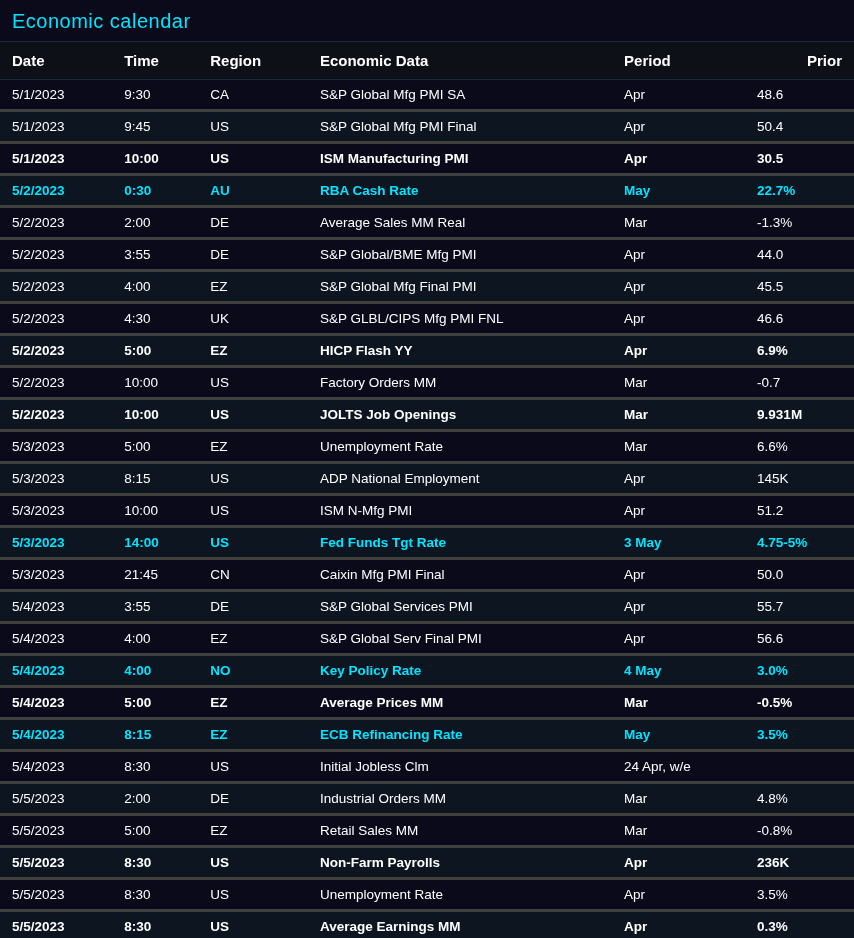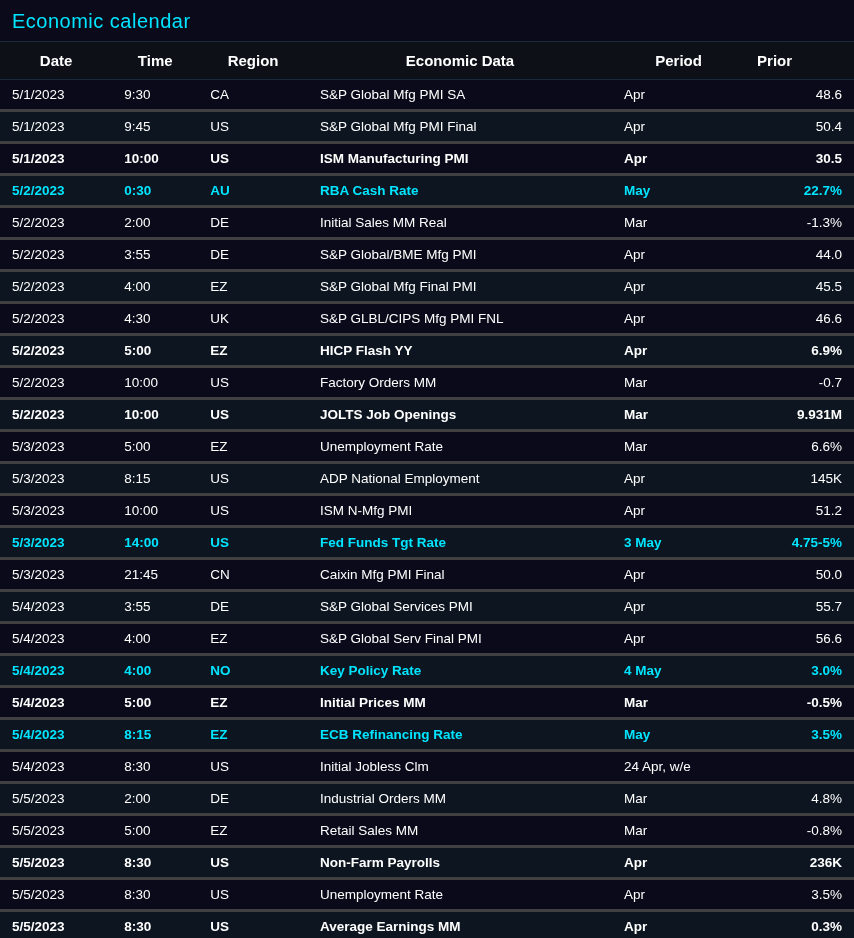--- a/index.html
+++ b/index.html
@@ -32,28 +32,28 @@
     }
 
     .header-row {
       background-color: #0d1117;
       border-top: 1px solid #1a2a3a;
       border-bottom: 1px solid #1a2a3a;
     }
 
     .header-row th {
       padding: 10px 12px;
-      text-align: center;
+      text-align: left;
       font-weight: bold;
       font-size: 15px;
       color: #ffffff;
     }
 
     .header-row th.right {
-      text-align: left;
+      text-align: right;
     }
 
     tr.data-row {
       border-bottom: 3px solid #404040;
     }
 
     tr.data-row td {
       padding: 7px 12px;
       color: #ffffff;
       font-size: 13.5px;
@@ -67,21 +67,20 @@
     tr.data-row.bold-row td {
       font-weight: bold;
       color: #ffffff;
     }
 
     tr.data-row.alt-bg {
       background-color: #0d1520;
     }
 
     td.prior {
-      text-align: right;
     }
 
     td.period {
       text-align: left;
       margin-top: 12px;
     }
   </style>
 </head>
 <body>
 
@@ -128,21 +127,21 @@
         <td>0:30</td>
         <td>AU</td>
         <td>RBA Cash Rate</td>
         <td class="period">May</td>
         <td class="prior">22.7%</td>
       </tr>
       <tr class="data-row">
         <td>5/2/2023</td>
         <td>2:00</td>
         <td>DE</td>
-        <td>Initial Sales MM Real</td>
+        <td>Average Sales MM Real</td>
         <td class="period">Mar</td>
         <td class="prior">-1.3%</td>
       </tr>
       <tr class="data-row">
         <td>5/2/2023</td>
         <td>3:55</td>
         <td>DE</td>
         <td>S&amp;P Global/BME Mfg PMI</td>
         <td class="period">Apr</td>
         <td class="prior">44.0</td>
@@ -248,21 +247,21 @@
         <td>4:00</td>
         <td>NO</td>
         <td>Key Policy Rate</td>
         <td class="period">4 May</td>
         <td class="prior">3.0%</td>
       </tr>
       <tr class="data-row bold-row">
         <td>5/4/2023</td>
         <td>5:00</td>
         <td>EZ</td>
-        <td>Initial Prices MM</td>
+        <td>Average Prices MM</td>
         <td class="period">Mar</td>
         <td class="prior">-0.5%</td>
       </tr>
       <tr class="data-row highlight-cyan alt-bg">
         <td>5/4/2023</td>
         <td>8:15</td>
         <td>EZ</td>
         <td>ECB Refinancing Rate</td>
         <td class="period">May</td>
         <td class="prior">3.5%</td>

